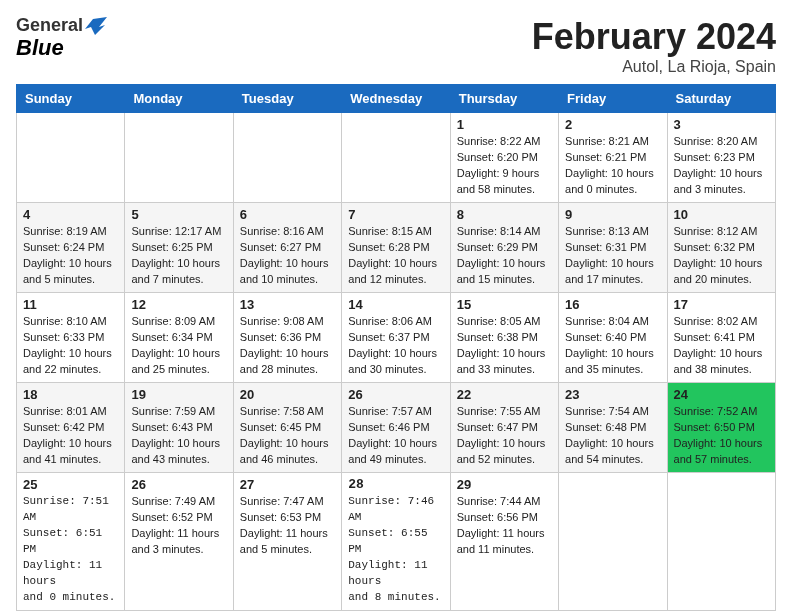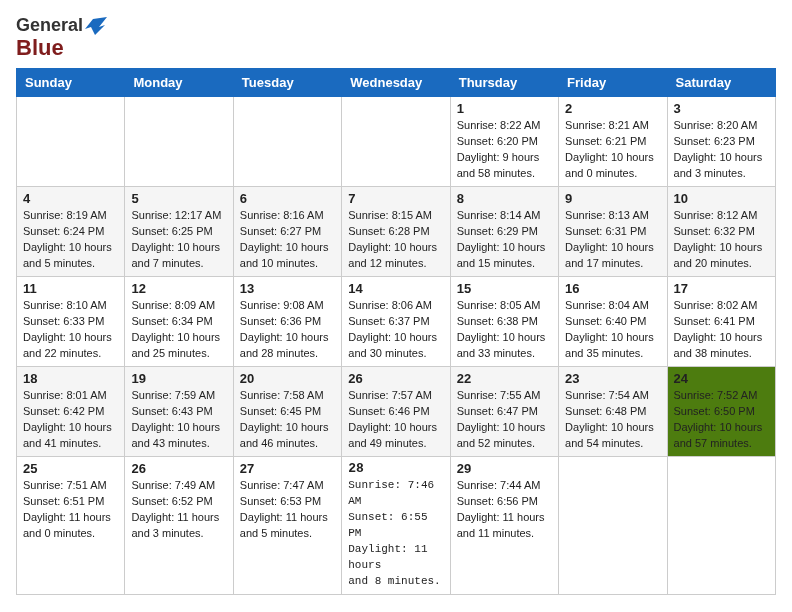--- a/index.html
+++ b/index.html
@@ -19,21 +19,21 @@
     .logo {
       display: flex;
       flex-direction: column;
       align-items: flex-start;
       font-size: 18px;
       font-weight: bold;
       line-height: 1.1;
       text-align: right;
     }
     .logo-general { color: #333; }
-    .logo-blue { color: #7f1d1d; }
+    .logo-blue { color: #000000; font-style: italic; }
     .logo-row {
       display: flex;
       align-items: center;
       gap: 2px;
     }
     .title-block {
       text-align: right;
     }
     .calendar-title {
       font-size: 36px;
@@ -89,20 +89,22 @@
   <div class="logo">
     <div class="logo-row">
       <span class="logo-general">General</span>
       <svg width="22" height="18" viewBox="0 0 22 18">
         <polygon points="8,2 22,0 14,10 20,8 10,18 6,10 0,12" fill="#1a6abf"></polygon>
       </svg>
     </div>
     <span class="logo-blue" style="font-size:22px; font-weight:bold;">Blue</span>
   </div>
   <div class="title-block">
+    <div class="calendar-title">February 2024</div>
+    <div class="calendar-subtitle">Autol, La Rioja, Spain</div>
   </div>
 </div>
 
 <table class="calendar">
   <thead>
     <tr>
       <th>Sunday</th>
       <th>Monday</th>
       <th>Tuesday</th>
       <th>Wednesday</th>
@@ -277,32 +279,32 @@
 Daylight: 10 hours
 and 52 minutes.</div>
         </td>
         <td style="background: rgb(245, 245, 245);">
           <div class="cell-date">23</div>
           <div class="cell-info" style="white-space: pre-line;">Sunrise: 7:54 AM
 Sunset: 6:48 PM
 Daylight: 10 hours
 and 54 minutes.</div>
         </td>
-        <td style="background: #4d7c0f;">
+        <td style="background: #22c55e;">
           <div class="cell-date">24</div>
           <div class="cell-info" style="white-space: pre-line;">Sunrise: 7:52 AM
 Sunset: 6:50 PM
 Daylight: 10 hours
 and 57 minutes.</div>
         </td>
       </tr>
       <tr style="background: rgb(255, 255, 255);">
         <td style="background: rgb(255, 255, 255);">
           <div class="cell-date">25</div>
-          <div class="cell-info" style="white-space: pre-line;">Sunrise: 7:51 AM
+          <div class="cell-info" style="white-space: pre-line; font-family: Liberation Mono, monospace;">Sunrise: 7:51 AM
 Sunset: 6:51 PM
 Daylight: 11 hours
 and 0 minutes.</div>
         </td>
         <td style="background: rgb(255, 255, 255);">
           <div class="cell-date">26</div>
           <div class="cell-info" style="white-space: pre-line;">Sunrise: 7:49 AM
 Sunset: 6:52 PM
 Daylight: 11 hours
 and 3 minutes.</div>

